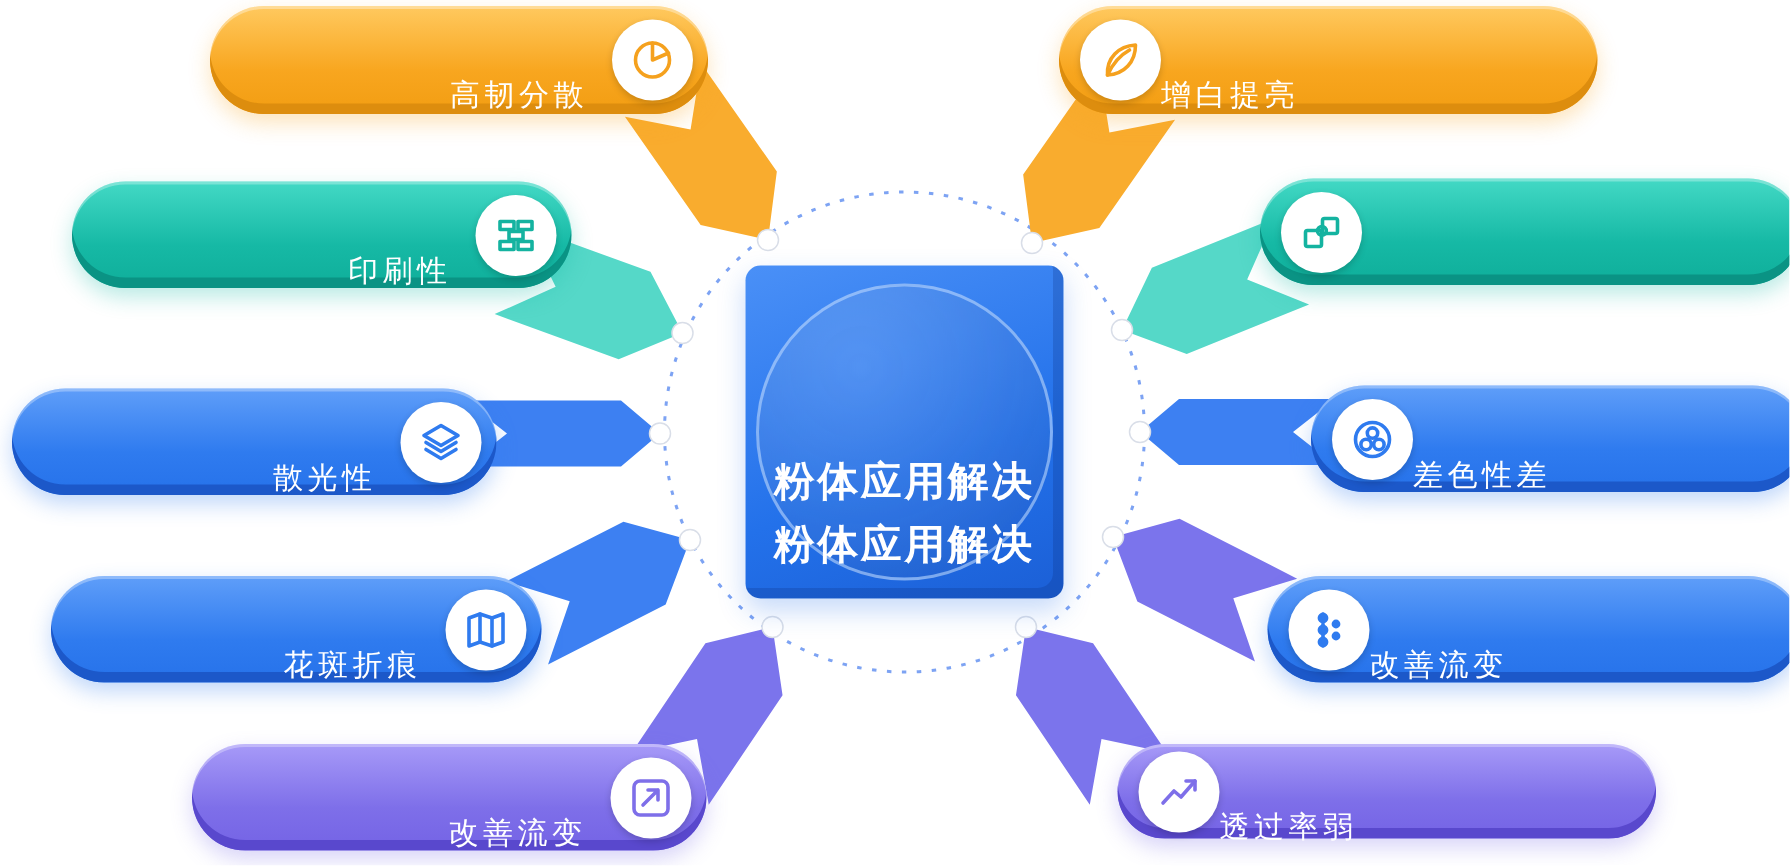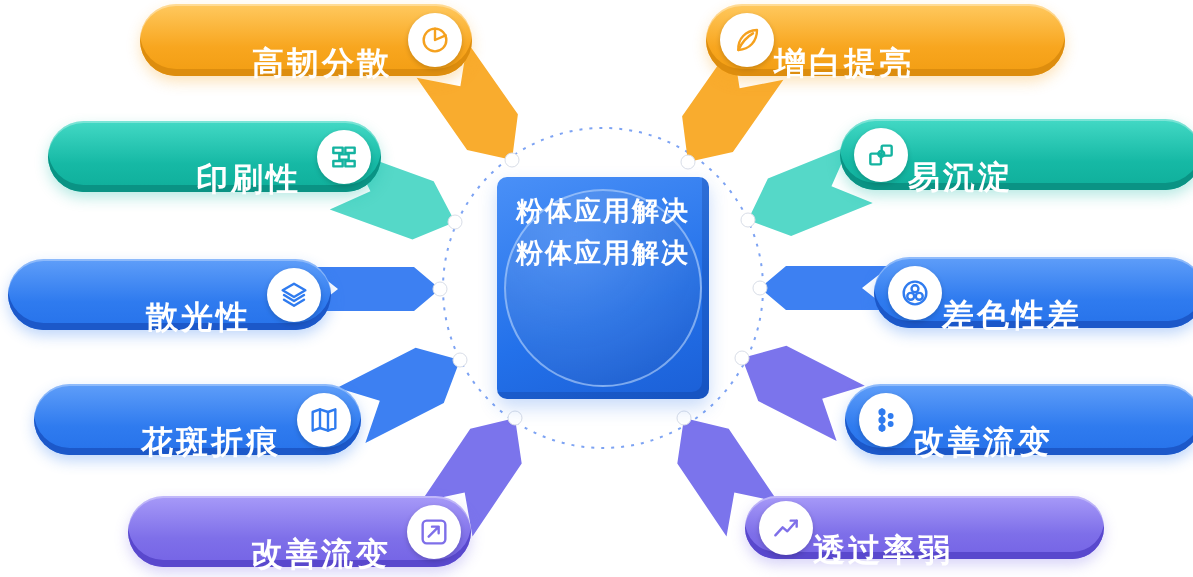--- a/index.html
+++ b/index.html
@@ -5,21 +5,21 @@
   html,body{margin:0;padding:0;background:#ffffff;}
   body{font-family:"Liberation Sans","DejaVu Sans",sans-serif;}
   .canvas{position:relative;width:1193px;height:577px;background:#ffffff;overflow:hidden;}
 
   .connectors{position:absolute;left:0;top:0;}
 
   
   .pill{position:absolute;display:flex;align-items:center;border-radius:40px;}
   .pill.left{justify-content:flex-end;padding-right:10px;gap:16px;}
   .pill.right{justify-content:flex-start;padding-left:14px;gap:0;}
-  .pill-label{color:#ffffff;font-weight:700;font-size:32px;letter-spacing:3px;white-space:nowrap;margin-top:47px;}
+  .pill-label{color:#ffffff;font-weight:400;font-size:20px;letter-spacing:3px;white-space:nowrap;margin-top:47px;}
   .icon-circle{width:54px;height:54px;border-radius:50%;background:#ffffff;display:flex;align-items:center;justify-content:center;flex:0 0 auto;box-shadow:0 2px 5px rgba(0,0,0,.18);}
   .icon-circle svg{width:32px;height:32px;display:block;}
 
   .theme-orange{background:linear-gradient(180deg,#ffc95f 0%,#f8a61f 60%,#f29d12 100%);
     box-shadow:inset 0 -7px 0 #dd8d0e, inset 0 2px 0 rgba(255,255,255,.35), 0 6px 14px rgba(247,166,33,.30);}
   .theme-orange .icon-circle{color:#f5a11e;}
   .theme-teal{background:linear-gradient(180deg,#43d9c5 0%,#16b9a5 60%,#0fae9a 100%);
     box-shadow:inset 0 -7px 0 #0a9384, inset 0 2px 0 rgba(255,255,255,.30), 0 6px 14px rgba(23,184,166,.30);}
   .theme-teal .icon-circle{color:#14b3a0;}
   .theme-blue{background:linear-gradient(180deg,#5f9ef9 0%,#2f7bef 60%,#2672ea 100%);
@@ -41,21 +41,21 @@
   .pos-r5{left:745px;top:496px;width:345px;height:63px;}
 
   
   .center-box{position:absolute;left:497px;top:177px;width:212px;height:222px;border-radius:10px;
     background:linear-gradient(160deg,#4a90f7 0%,#2371ea 60%,#1b5fd6 100%);
     box-shadow:inset -7px -7px 0 rgba(10,40,120,.22), 0 8px 18px rgba(35,113,234,.25);}
   .center-circle{position:absolute;left:50%;top:50%;transform:translate(-50%,-50%);
     width:194px;height:194px;border-radius:50%;
     border:2px solid rgba(185,215,255,.60);
     background:radial-gradient(circle at 35% 28%, rgba(255,255,255,.14), rgba(0,25,90,.10));
-    display:flex;flex-direction:column;align-items:center;justify-content:flex-start;}
+    display:flex;flex-direction:column;align-items:center;justify-content:flex-end;}
   .center-title{color:#ffffff;font-weight:700;font-size:27px;letter-spacing:2px;line-height:1.55;text-align:center;}
 </style>
 </head>
 <body>
 
 <div class="canvas">
 
   <svg class="connectors" width="1193" height="577" viewBox="0 0 1193 577">
     <circle cx="603" cy="288" r="160" fill="none" stroke="#7da3f3" stroke-width="2" stroke-dasharray="3 7"></circle>
 
@@ -182,21 +182,20 @@
   </div>
 
   <div class="pill right theme-teal pos-r2">
     <span class="icon-circle">
       <svg viewBox="0 0 24 24" fill="none" stroke="currentColor" stroke-width="1.8" stroke-linecap="round" stroke-linejoin="round">
         <rect x="4" y="11" width="8" height="8" rx="1"></rect>
         <rect x="12.5" y="5" width="7.5" height="7.5" rx="1"></rect>
         <circle cx="12.2" cy="11.2" r="2.2"></circle>
       </svg>
     </span>
-    <span class="pill-label">易沉淀</span>
   </div>
 
   <div class="pill right theme-blue pos-r3">
     <span class="icon-circle">
       <svg viewBox="0 0 24 24" fill="none" stroke="currentColor" stroke-width="1.8" stroke-linecap="round" stroke-linejoin="round">
         <circle cx="12" cy="12" r="8.5"></circle>
         <circle cx="12" cy="8.8" r="2.6"></circle>
           <circle cx="8.8" cy="14.5" r="2.6"></circle>
           <circle cx="15.2" cy="14.5" r="2.6"></circle>
       </svg>

